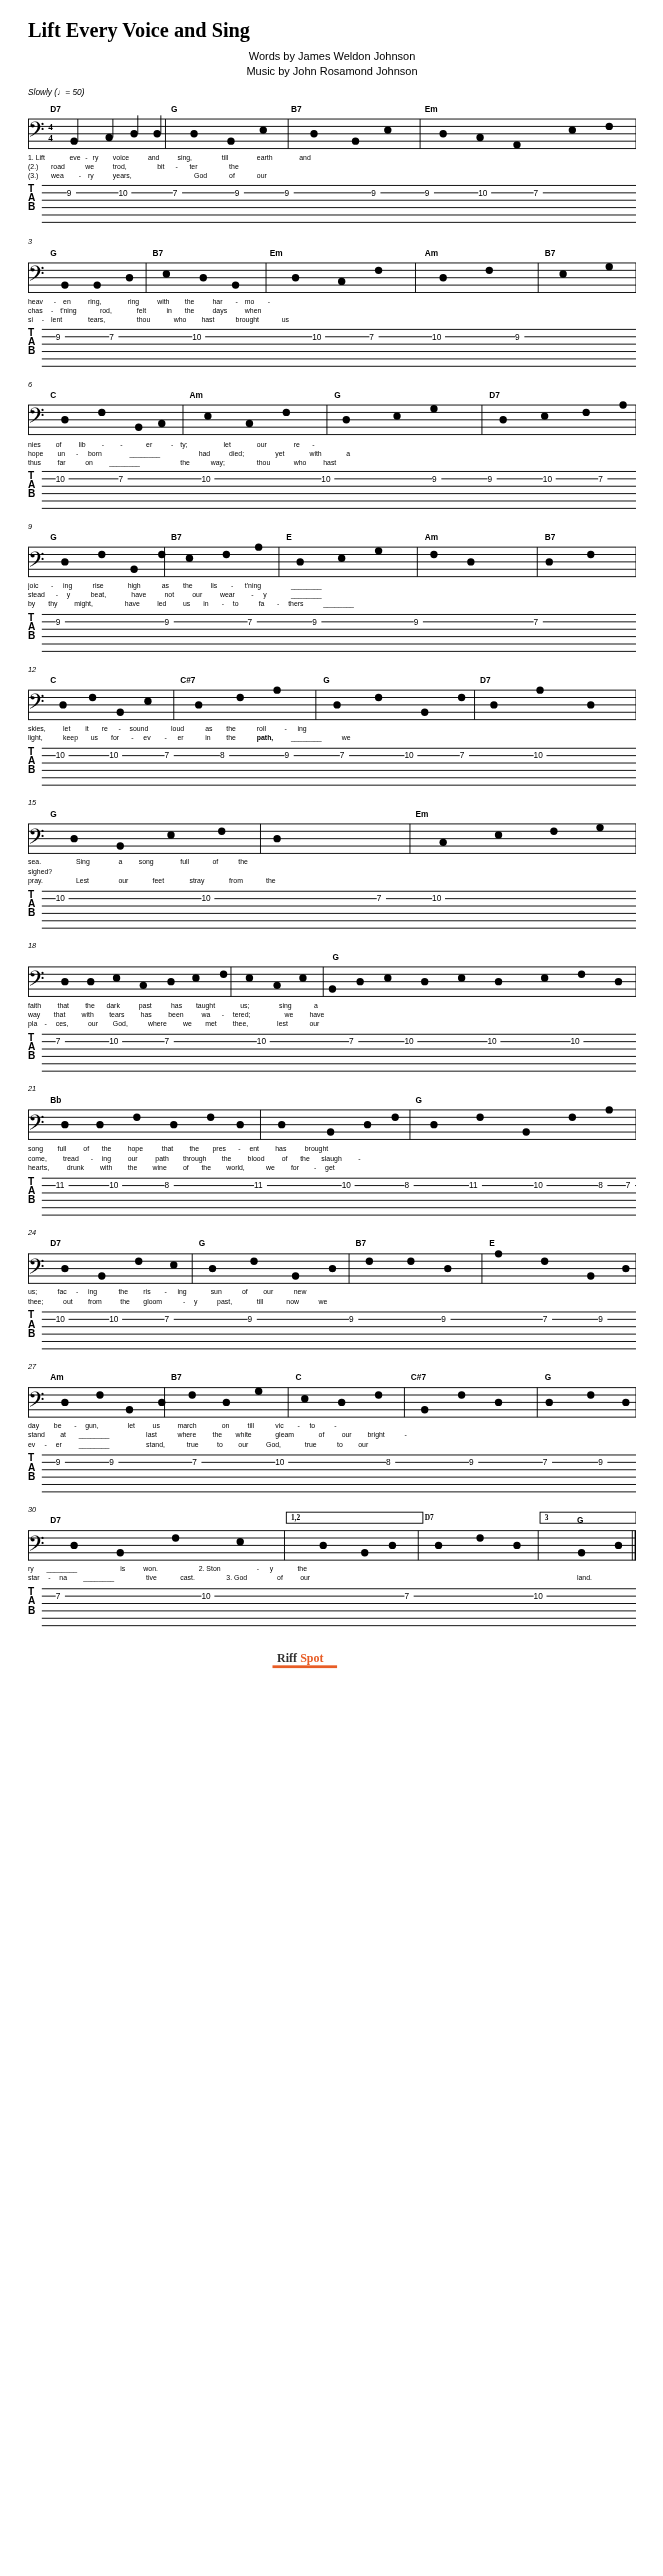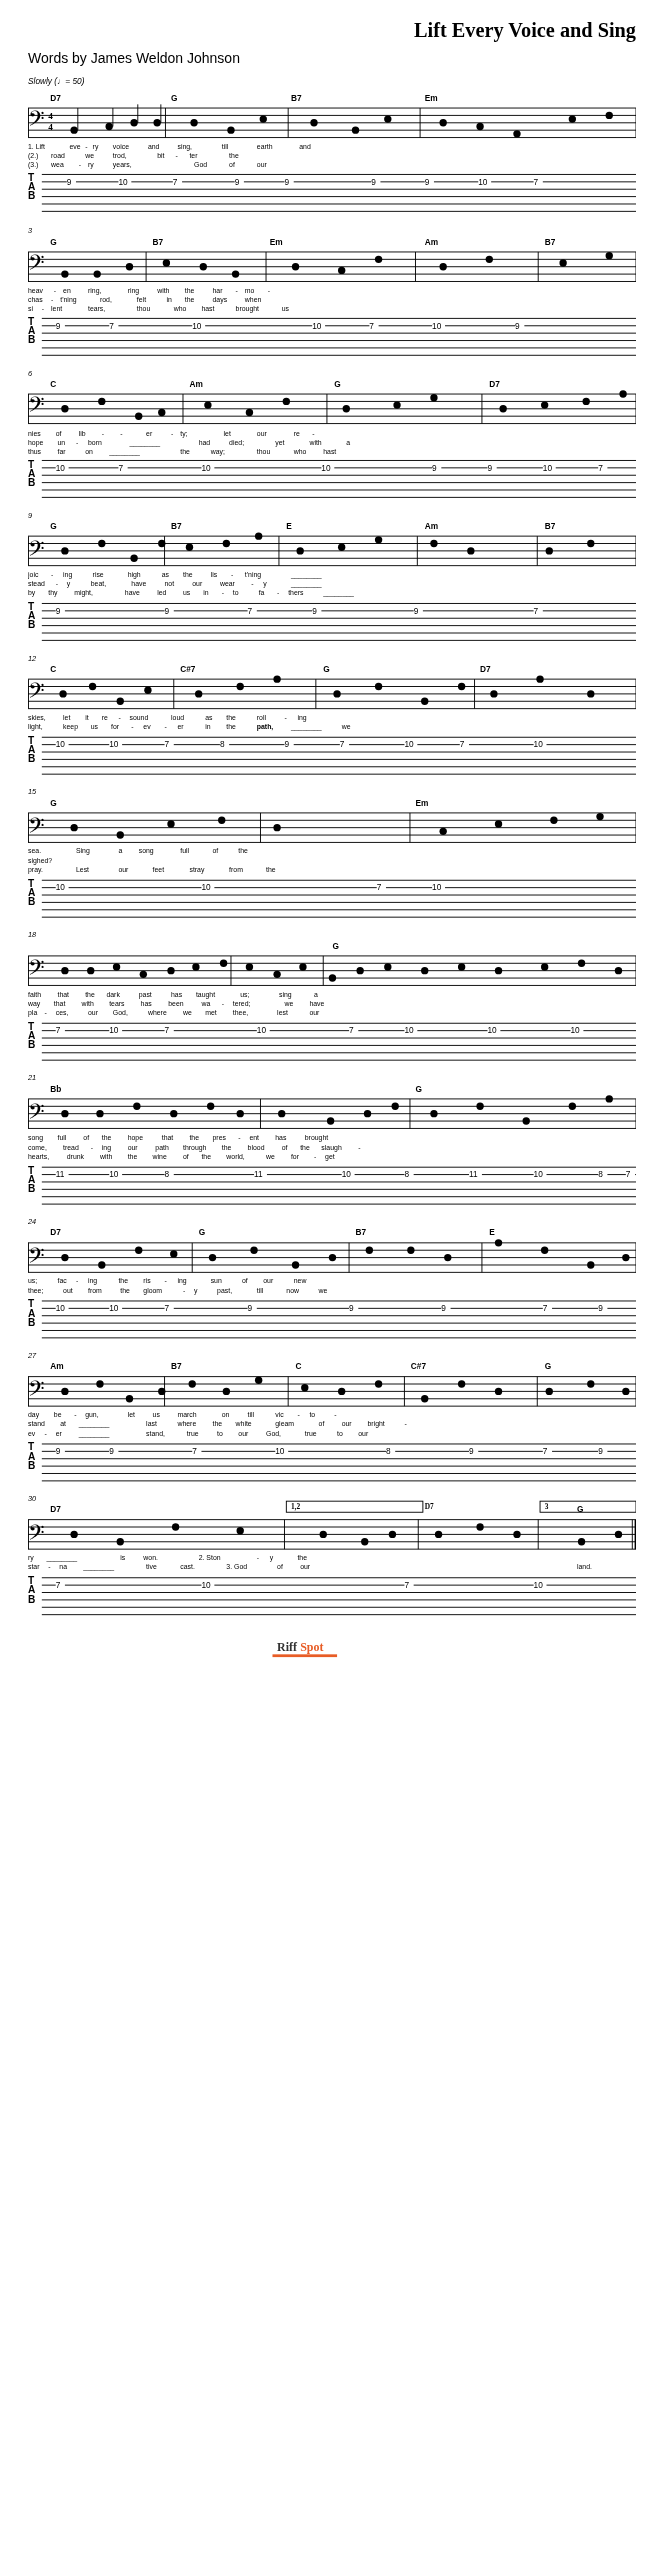--- a/index.html
+++ b/index.html
@@ -12,30 +12,30 @@
       overflow-x: hidden;
     }
 
     .page-container {
       width: 664px;
       padding: 18.5px 28px;
       position: relative;
     }
 
     .title {
-      text-align: right;
+      text-align: left;
       font-size: 20.3px;
       font-weight: bold;
       margin-bottom: 7.4px;
       font-family: 'Times New Roman', Times, serif;
     }
 
     .credits {
-      text-align: left;
-      font-size: 14px;
+      text-align: center;
+      font-size: 11px;
       line-height: 1.4;
       margin-bottom: 3.7px;
       font-family: Arial, sans-serif;
     }
 
     
     .measure-num {
       font-size: 9px;
       font-style: italic;
       font-family: Arial, sans-serif;
@@ -48,20 +48,21 @@
   </style>
 </head>
 <body>
 
 <div class="page-container">
   
   <h1 class="title">Lift Every Voice and Sing</h1>
   
   <div class="credits">
     <div>Words by James Weldon Johnson</div>
+    <div>Music by John Rosamond Johnson</div>
   </div>
 
   
   <svg width="608" height="2493" viewBox="0 0 659 2700" xmlns="http://www.w3.org/2000/svg">
 
     <defs>
       <style>
         .staff-text { font-family: Arial, sans-serif; font-size: 9px; }
         .chord-text { font-family: Arial, sans-serif; font-size: 9px; font-weight: bold; }
         .lyric-text { font-family: Arial, sans-serif; font-size: 7.5px; }

